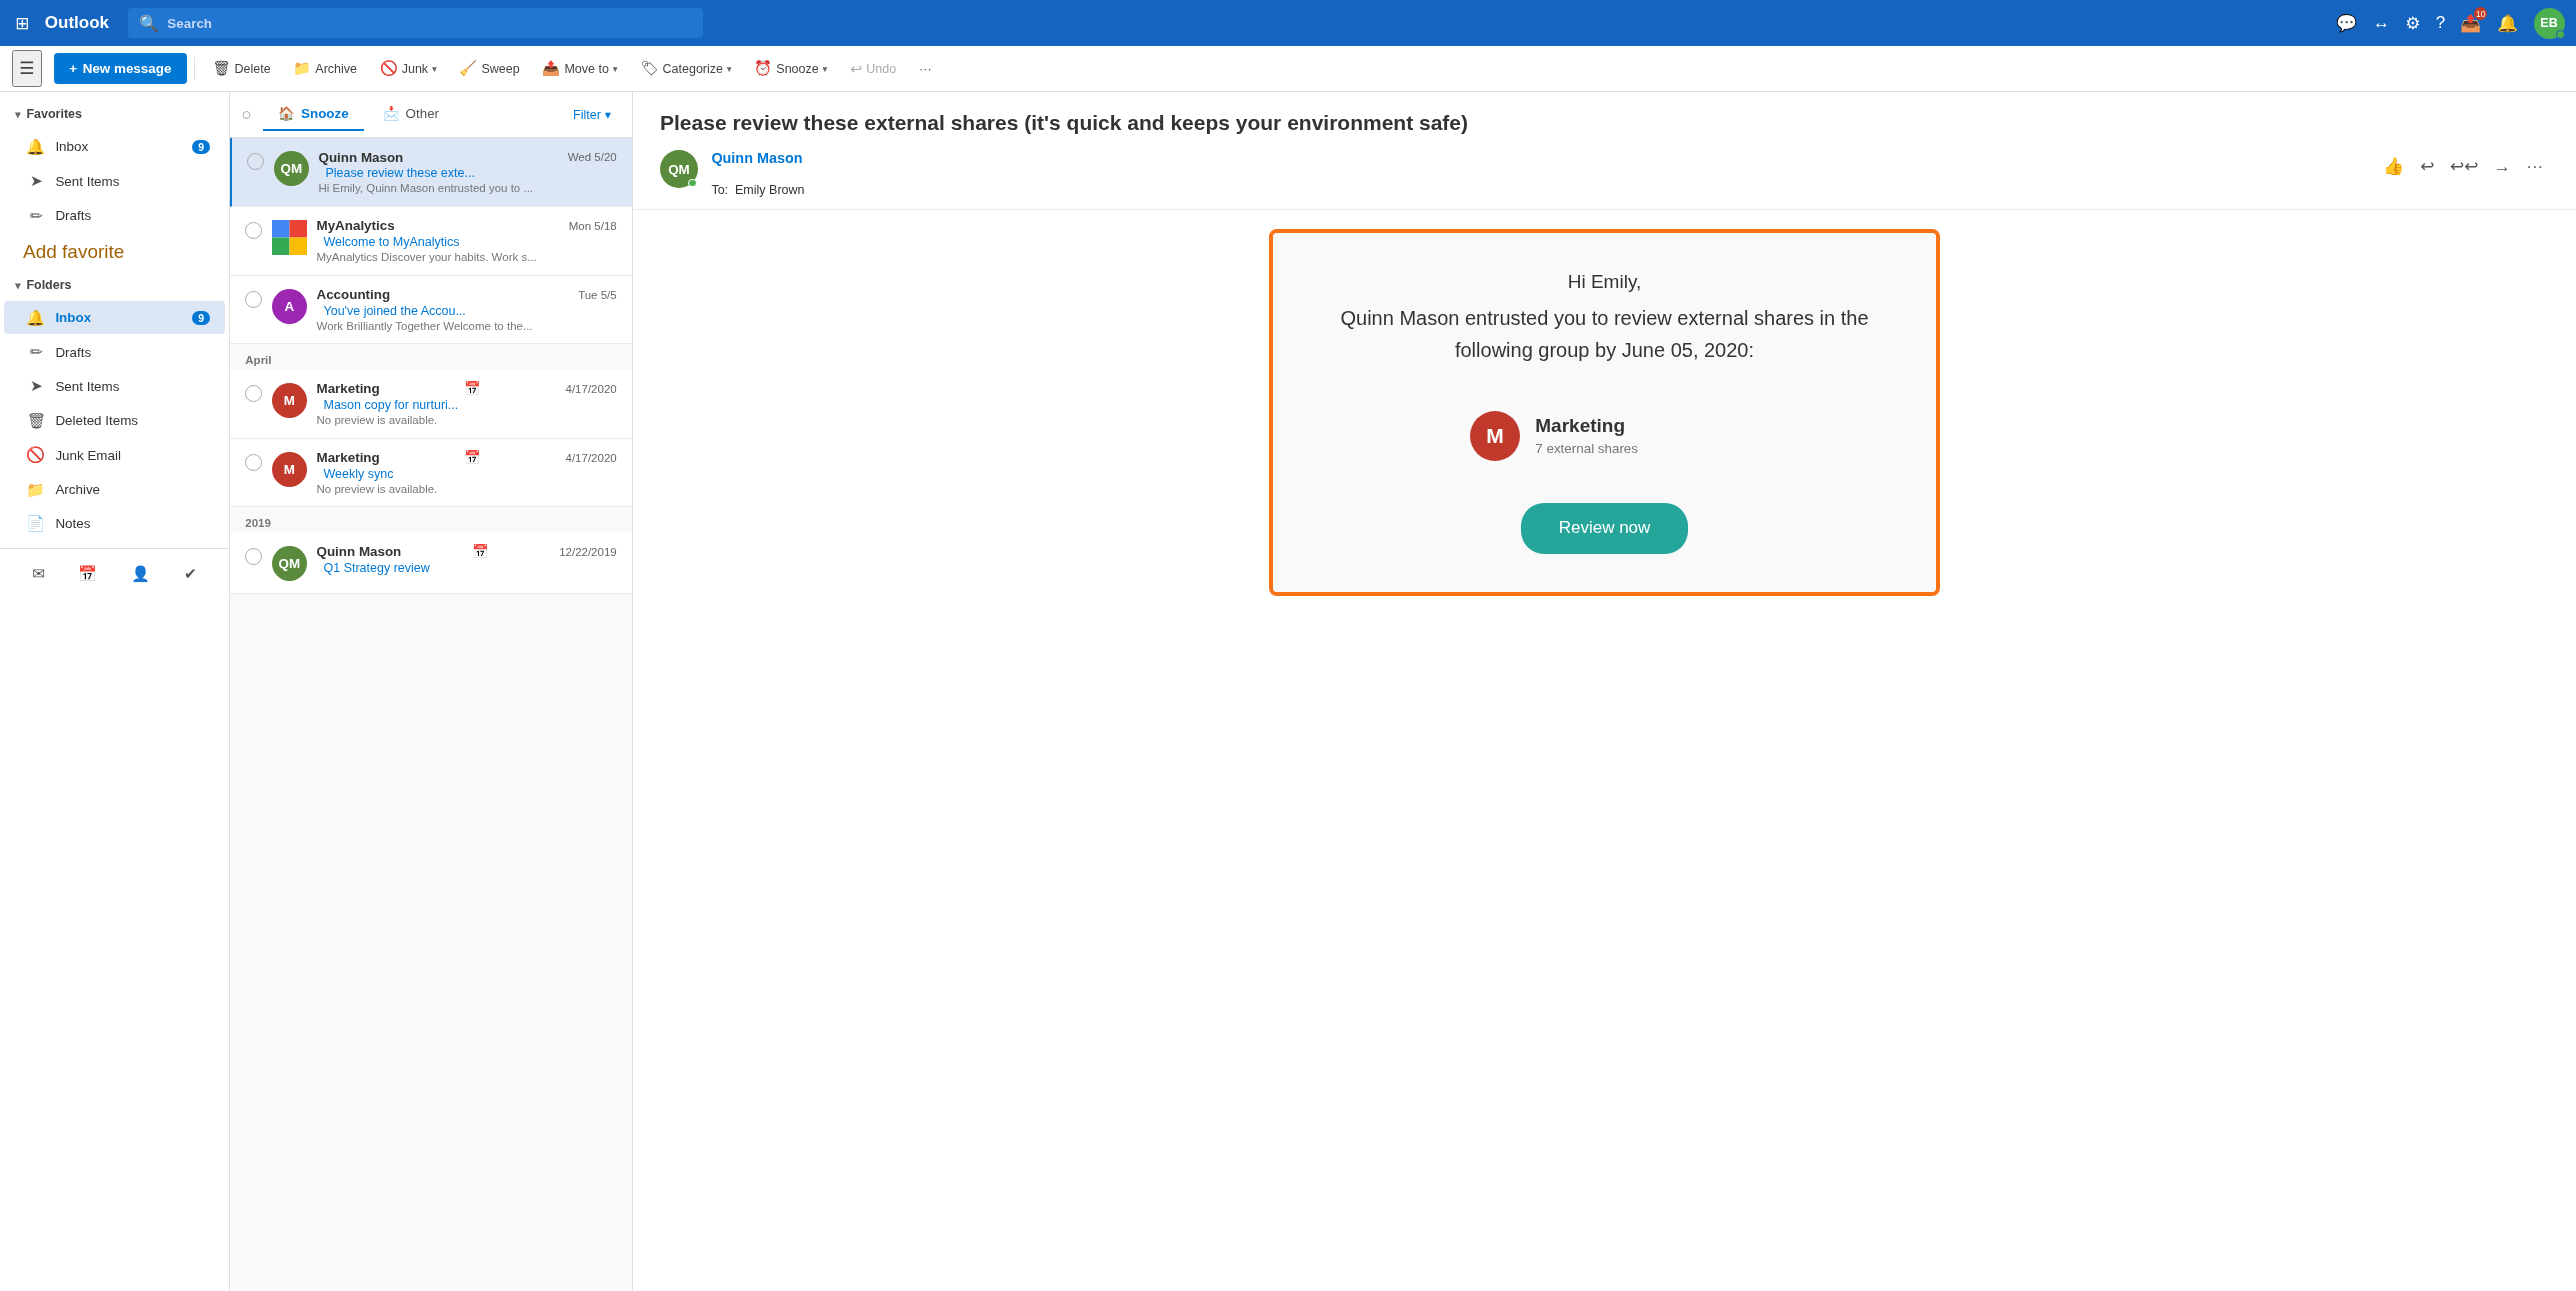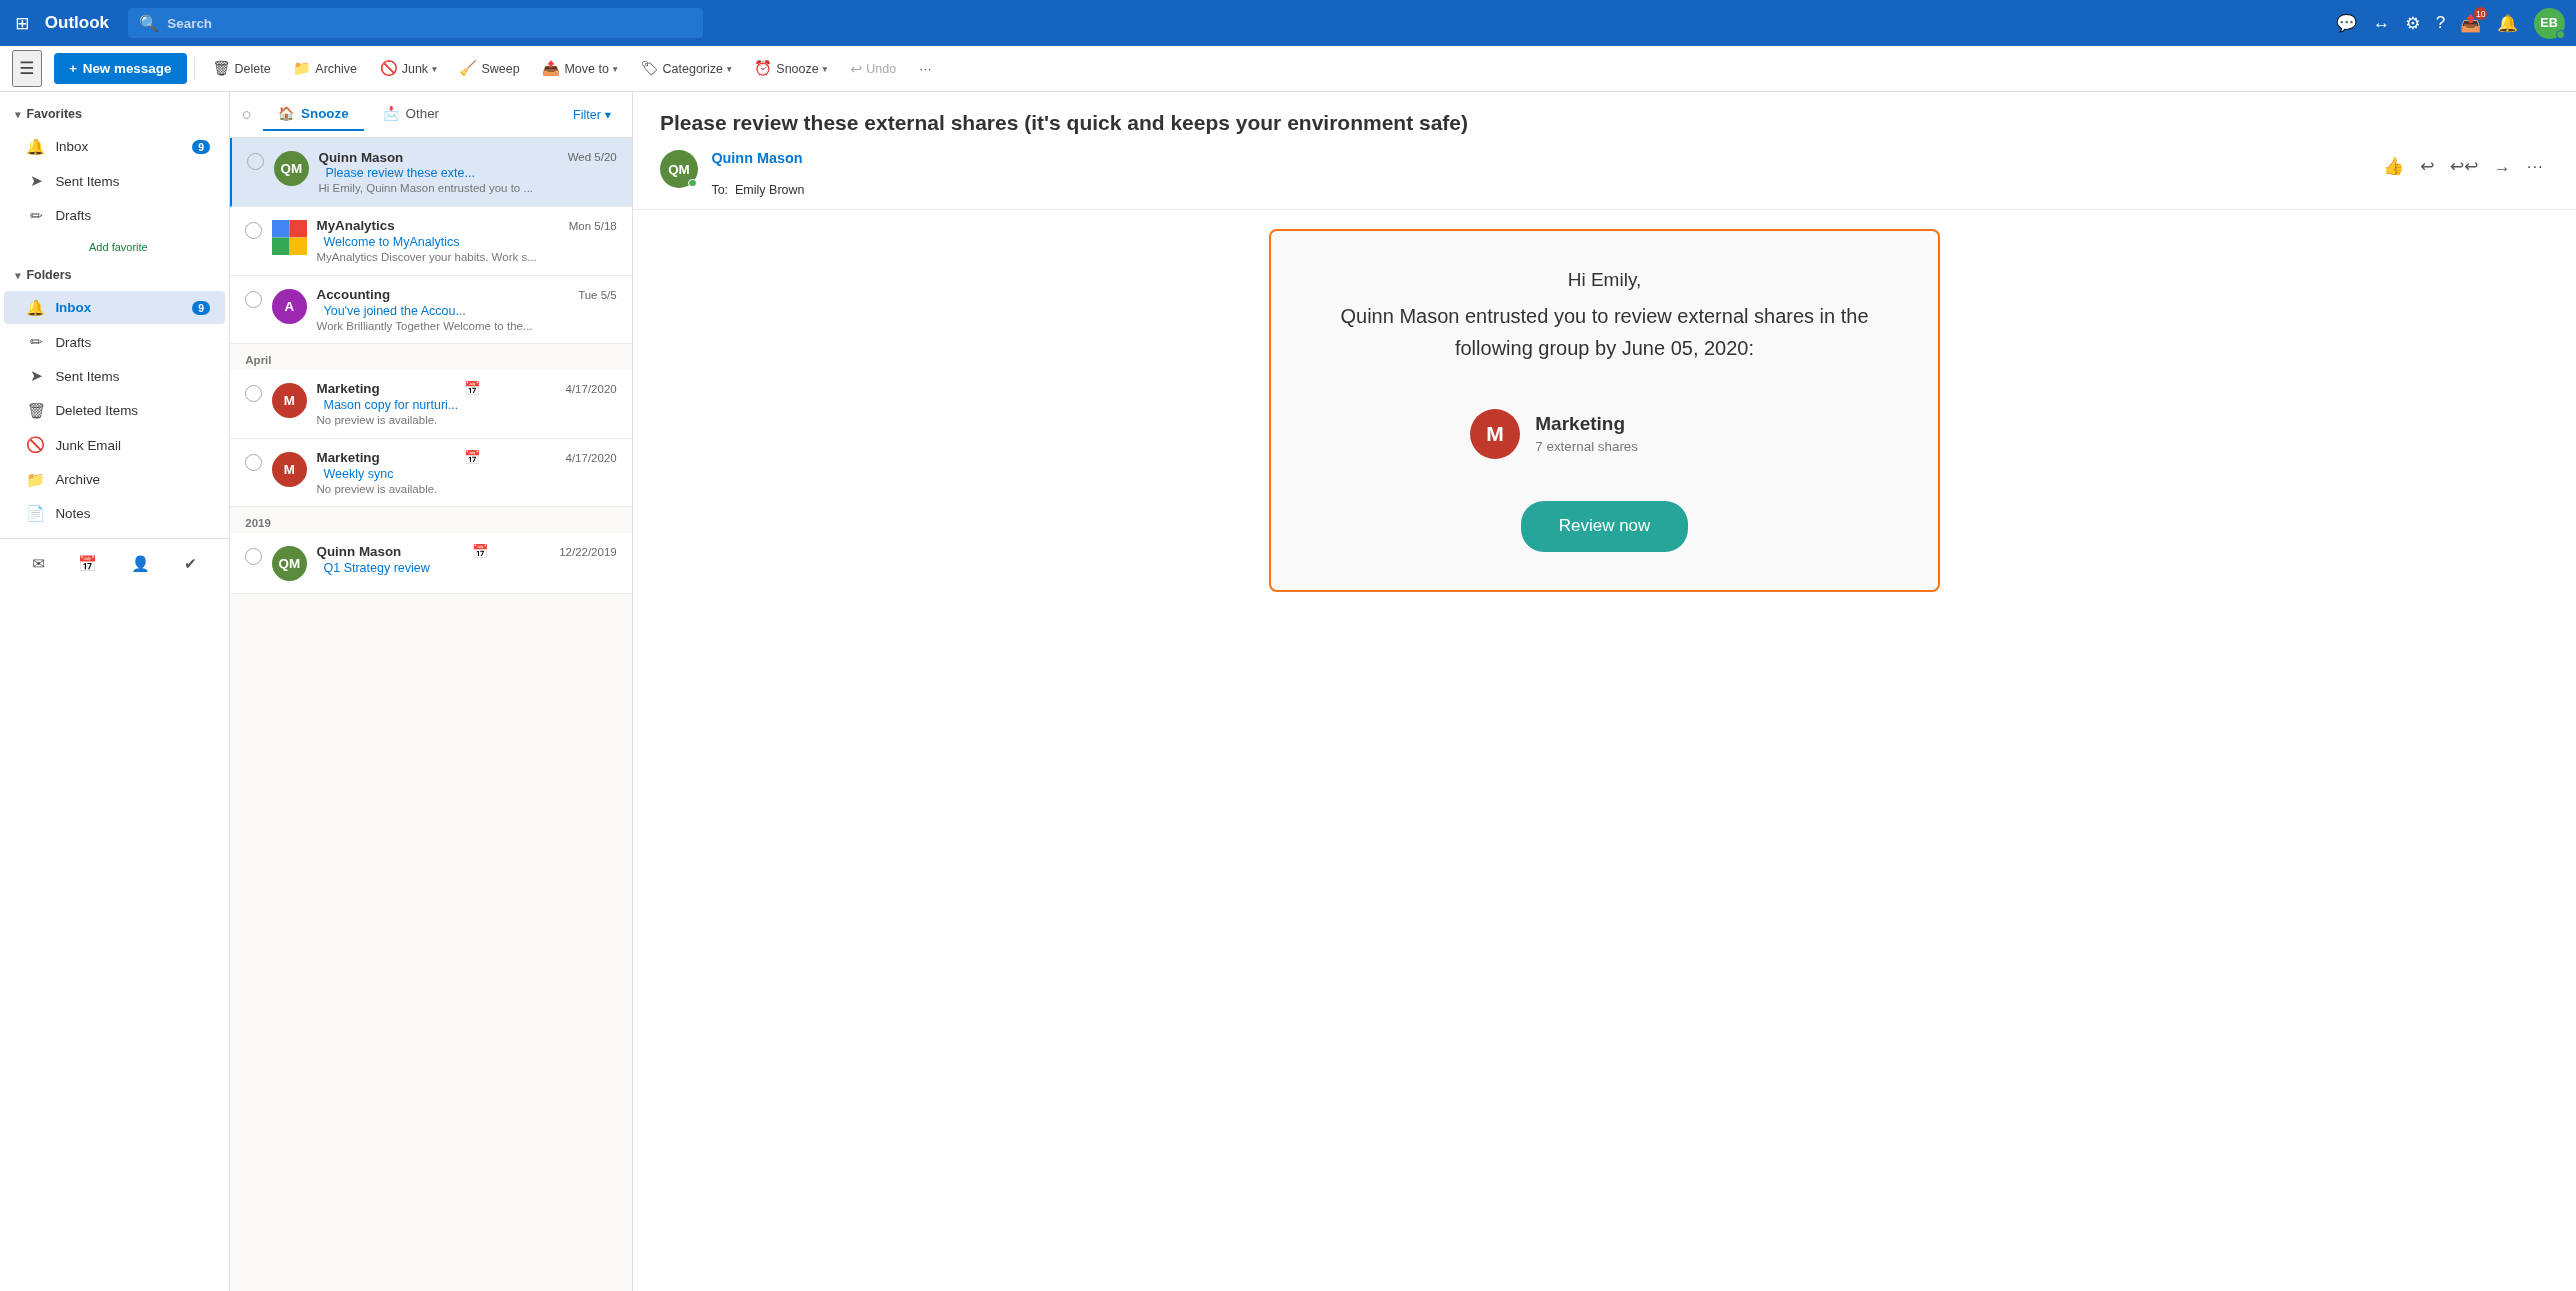--- a/index.html
+++ b/index.html
@@ -142,21 +142,21 @@
     .sidebar-item.active .icon { color: #0078d4; }
     .sidebar-badge {
       margin-left: auto;
       background: #0078d4;
       color: white;
       font-size: 10.5px;
       border-radius: 9.6px;
       padding: 1px 5.8px;
       font-weight: 600;
     }
-    .sidebar-item-add { color: #15803d; font-size: 11px; cursor: pointer; padding: 7.7px 15.3px 7.7px 23px; text-align: center; }
+    .sidebar-item-add { color: #a16207; font-size: 19px; cursor: pointer; padding: 7.7px 15.3px 7.7px 23px; }
     .sidebar-bottom {
       border-top: 1px solid #e1dfdd;
       padding: 7.7px 0;
       margin-top: 7.7px;
     }
     .sidebar-bottom-icon { font-size: 15.3px; color: #555; }
 
     
     .email-list-panel {
       width: 403px;
@@ -268,21 +268,21 @@
       border: none; background: transparent;
       cursor: pointer; font-size: 17px; color: #555;
       border-radius: 3.8px;
     }
     .email-body {
       flex: 1;
       padding: 19px 27px;
     }
     .email-body-card {
       background: #f9f9f9;
-      border: 2px solid #f97316;
+      border: 4px solid #f97316;
       border-radius: 7.7px;
       padding: 38px 29px;
       text-align: center;
       max-width: 671px;
       margin: 0 auto;
     }
     .email-body-greeting { font-size: 19px; color: #333; margin-bottom: 9.6px; }
     .email-body-text { font-size: 20px; color: #333; line-height: 1.6; margin-bottom: 29px; }
     .email-group-card {
       display: flex; align-items: center; gap: 15.3px;

